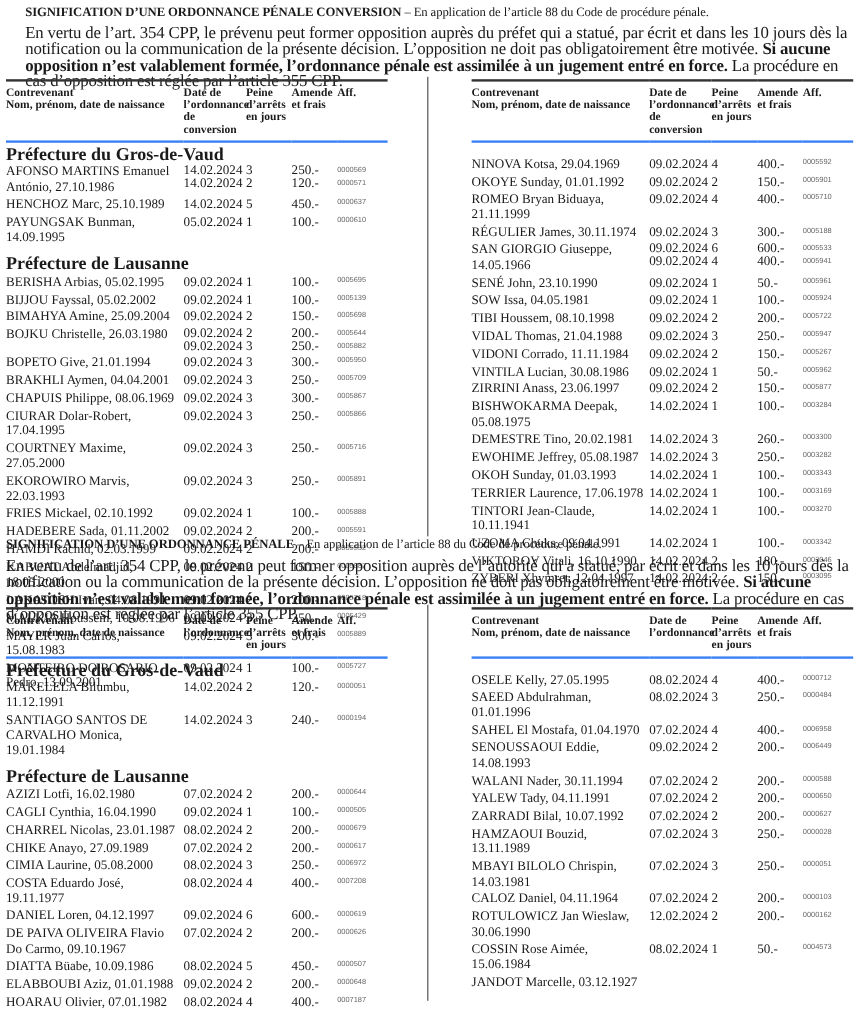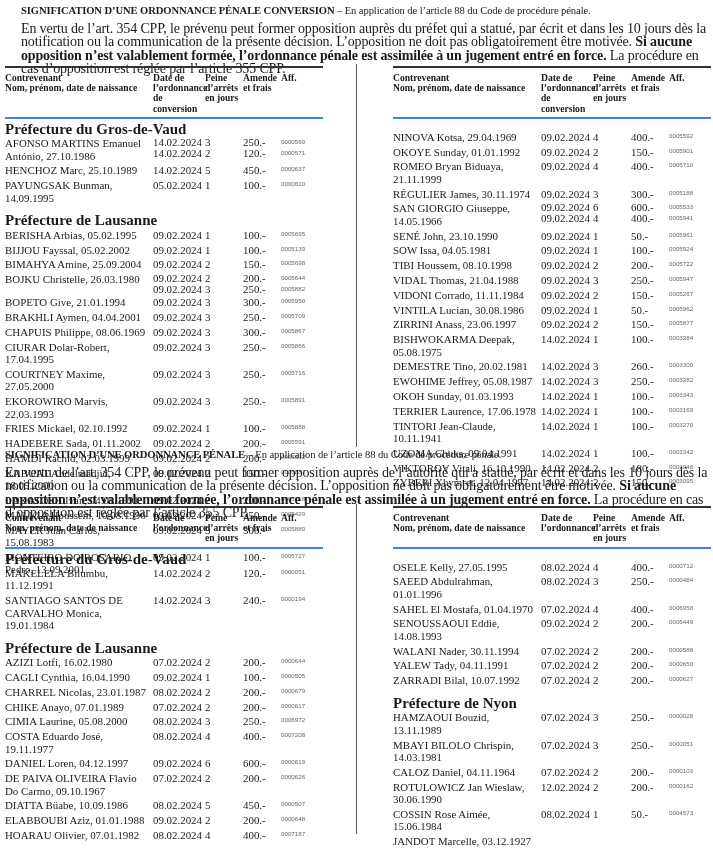--- a/index.html
+++ b/index.html
@@ -852,21 +852,21 @@
                 <div>2</div>
               </td>
               <td>
                 <div>200.-</div>
               </td>
               <td class="aff">
                 <div>0000679</div>
               </td>
             </tr>
             <tr class="row">
-              <td class="name">CHIKE Anayo, 07.01.1989</td>
+              <td class="name">CHIKE Anayo, 27.09.1989</td>
               <td>
                 <div>07.02.2024</div>
               </td>
               <td>
                 <div>2</div>
               </td>
               <td>
                 <div>200.-</div>
               </td>
               <td class="aff">
@@ -1104,23 +1104,20 @@
               <td>
                 <div>2</div>
               </td>
               <td>
                 <div>200.-</div>
               </td>
               <td class="aff">
                 <div>0000627</div>
               </td>
             </tr>
-            <tr class="group">
-              <td colspan="5">Préfecture de Nyon</td>
-            </tr>
             <tr class="row">
               <td class="name">HAMZAOUI Bouzid, 13.11.1989</td>
               <td>
                 <div>07.02.2024</div>
               </td>
               <td>
                 <div>3</div>
               </td>
               <td>
                 <div>250.-</div>

